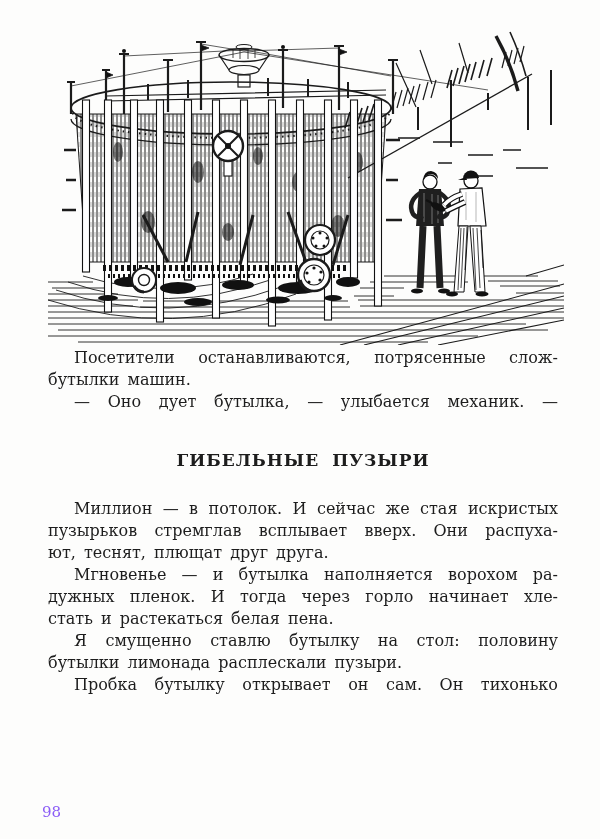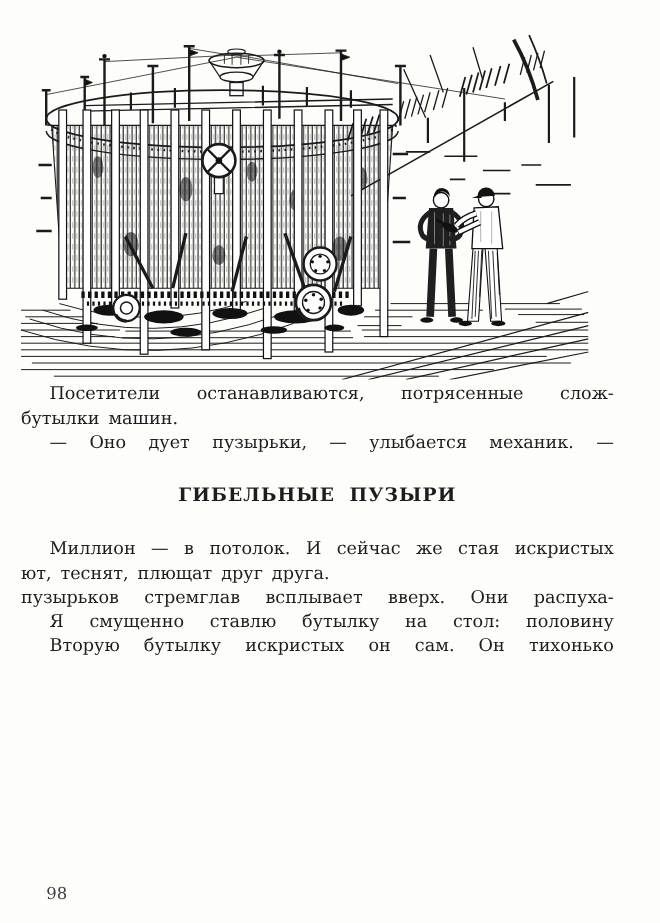--- a/index.html
+++ b/index.html
@@ -1,36 +1,36 @@
 <!DOCTYPE html>
 <html><head>
 <meta charset="utf-8">
 <style>
   html,body{margin:0;padding:0;background:#e9e9e9;}
   .page{
     width:600px;height:839px;box-sizing:border-box;
     background:#fdfdfc;position:relative;
-    padding:30px 42px 0 19px;
+    padding:30px 42px 0 48px;
     font-family:"DejaVu Serif","Liberation Serif",serif;
     color:#1d1d1d;overflow:hidden;
   }
   figure.illustration{margin:0;width:516px;height:315px;}
   figure.illustration svg{display:block;}
   .text-block{margin-top:2px;font-size:16px;line-height:22px;word-spacing:3px;}
   .para{margin:0;}
   .ln{display:block;}
   .ind{padding-left:26px;}
   .jf{text-align:justify;text-align-last:justify;}
   .heading{
     font-size:17px;font-weight:bold;text-align:center;
-    letter-spacing:1px;margin:26px 0 26px 0;line-height:23px;word-spacing:6px;
+    letter-spacing:1px;margin:36px 0 26px 0;line-height:23px;word-spacing:6px;
   }
   .page-number{
     position:absolute;left:42px;bottom:18px;
-    font-size:15px;color:#404040;
+    font-size:15px;color:#8b5cf6;
   }
   
   .ink{stroke:#1b1b1b;fill:none;}
 </style>
 </head>
 <body>
 
 <div class="page">
 
   <figure class="illustration">
@@ -224,32 +224,38 @@
       </g>
     </svg>
   </figure>
 
   <div class="text-block">
     <p class="para">
       <span class="ln ind jf">Посетители останавливаются, потрясенные слож-</span>
       <span class="ln">бутылки машин.</span>
     </p>
     <p class="para">
-      <span class="ln ind jf">— Оно дует пузырьки, — улыбается механик. —</span>
+      <span class="ln ind jf">— Оно дует бутылка, — улыбается механик. —</span>
     </p>
 
     <h2 class="heading">ГИБЕЛЬНЫЕ ПУЗЫРИ</h2>
 
     <p class="para">
       <span class="ln ind jf">Миллион — в потолок. И сейчас же стая искристых</span>
+      <span class="ln jf">пузырьков стремглав всплывает вверх. Они распуха-</span>
       <span class="ln">ют, теснят, плющат друг друга.</span>
-      <span class="ln jf">пузырьков стремглав всплывает вверх. Они распуха-</span>
+    </p>
+    <p class="para">
+      <span class="ln ind jf">Мгновенье — и бутылка наполняется ворохом ра-</span>
+      <span class="ln jf">дужных пленок. И тогда через горло начинает хле-</span>
+      <span class="ln">стать и растекаться белая пена.</span>
     </p>
     <p class="para">
       <span class="ln ind jf">Я смущенно ставлю бутылку на стол: половину</span>
-    </p>
-    <p class="para">
-      <span class="ln ind jf">Вторую бутылку искристых он сам. Он тихонько</span>
+      <span class="ln">бутылки лимонада расплескали пузыри.</span>
+    </p>
+    <p class="para">
+      <span class="ln ind jf">Пробка бутылку открывает он сам. Он тихонько</span>
     </p>
   </div>
 
   <div class="page-number">98</div>
 </div>
 
 </body></html>

